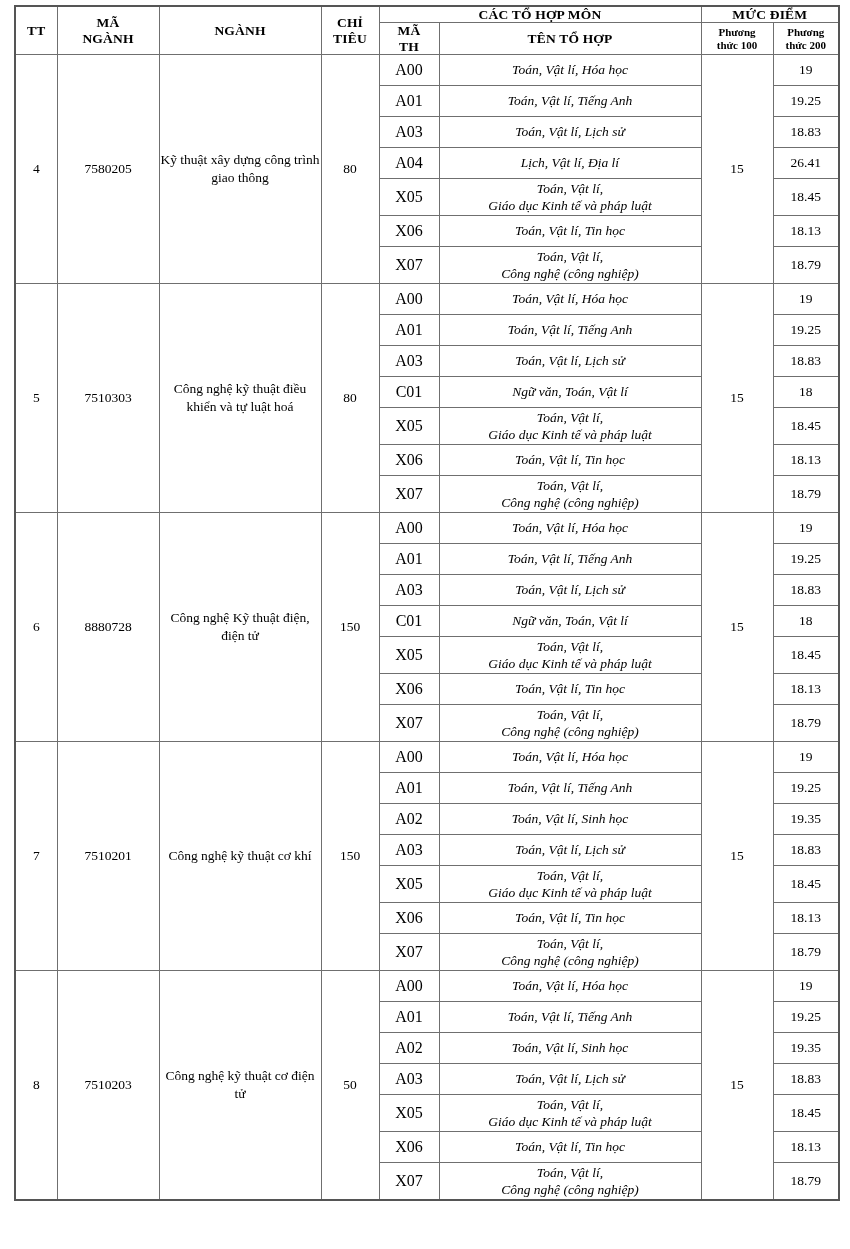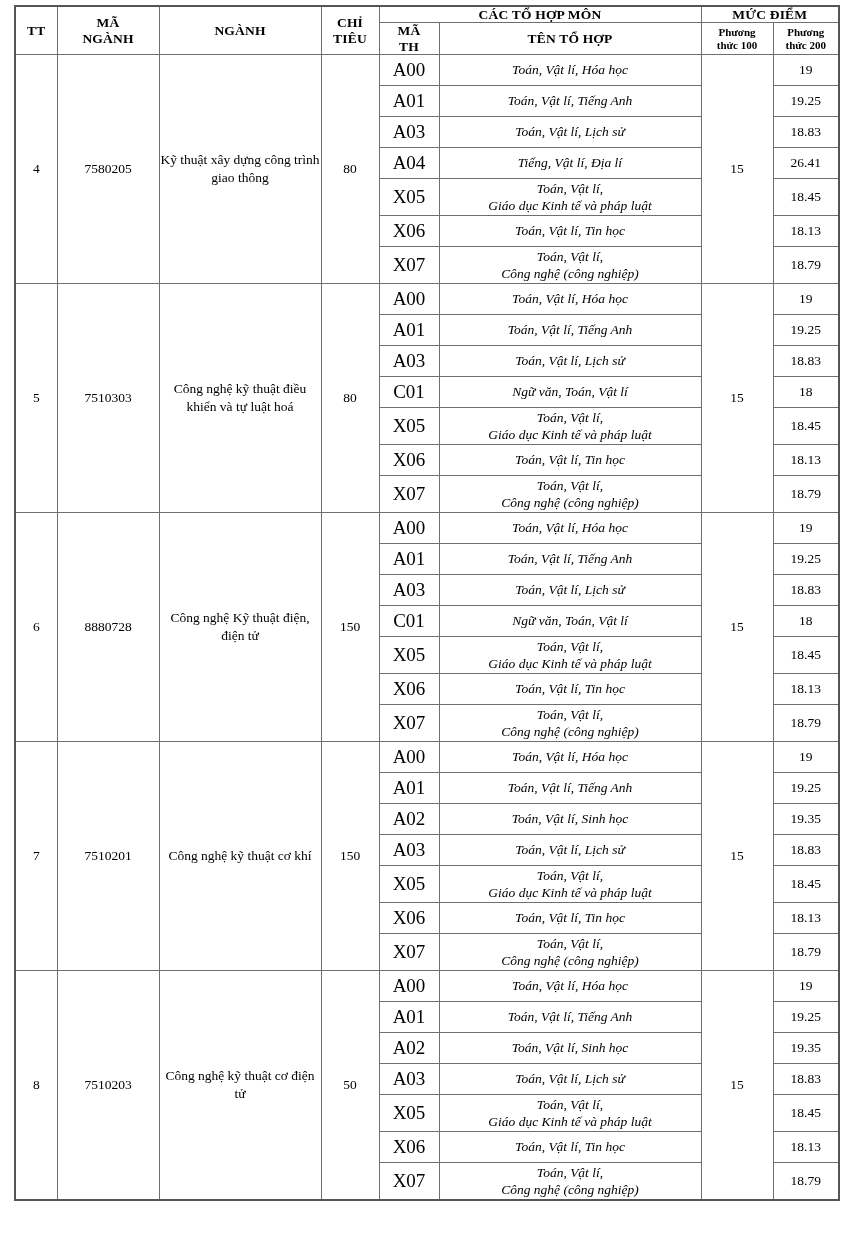--- a/index.html
+++ b/index.html
@@ -76,21 +76,21 @@
   td.cell-pt100 {
     vertical-align: middle;
   }
 
   td.cell-nganh {
     line-height: 1.34;
     padding: 2px 4px;
   }
 
   td.cell-math {
-    font-size: 19px;
+    font-size: 16px;
     height: 30px;
     margin-left: 36px;
   }
   td.cell-ten {
     font-size: 13.5px;
     line-height: 1.28;
     padding: 3px 4px;
     font-style: italic;
   }
   td.cell-ten .ln {
@@ -178,21 +178,21 @@
         <tr class="r1">
           <td class="cell-math">A03</td>
           <td class="cell-ten">
             <span class="ln">Toán, Vật lí, Lịch sử</span>
           </td>
           <td class="cell-pt200">18.83</td>
         </tr>
         <tr class="r1">
           <td class="cell-math">A04</td>
           <td class="cell-ten">
-            <span class="ln">Tiếng, Vật lí, Địa lí</span>
+            <span class="ln">Lịch, Vật lí, Địa lí</span>
           </td>
           <td class="cell-pt200">26.41</td>
         </tr>
         <tr class="r2">
           <td class="cell-math">X05</td>
           <td class="cell-ten">
             <span class="ln">Toán, Vật lí,</span>
             <span class="ln">Giáo dục Kinh tế và pháp luật</span>
           </td>
           <td class="cell-pt200">18.45</td>

